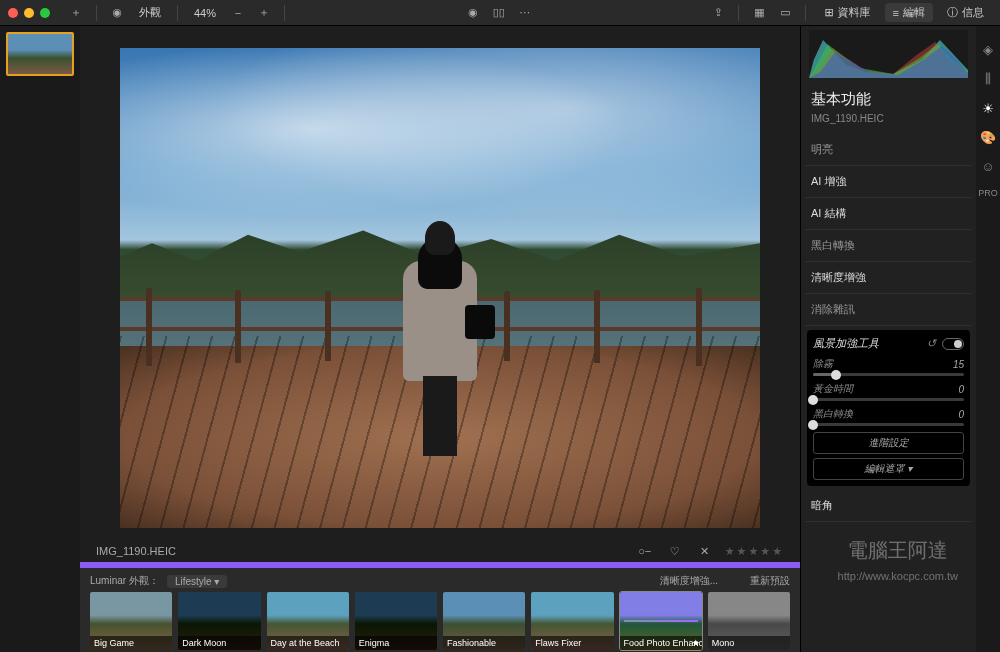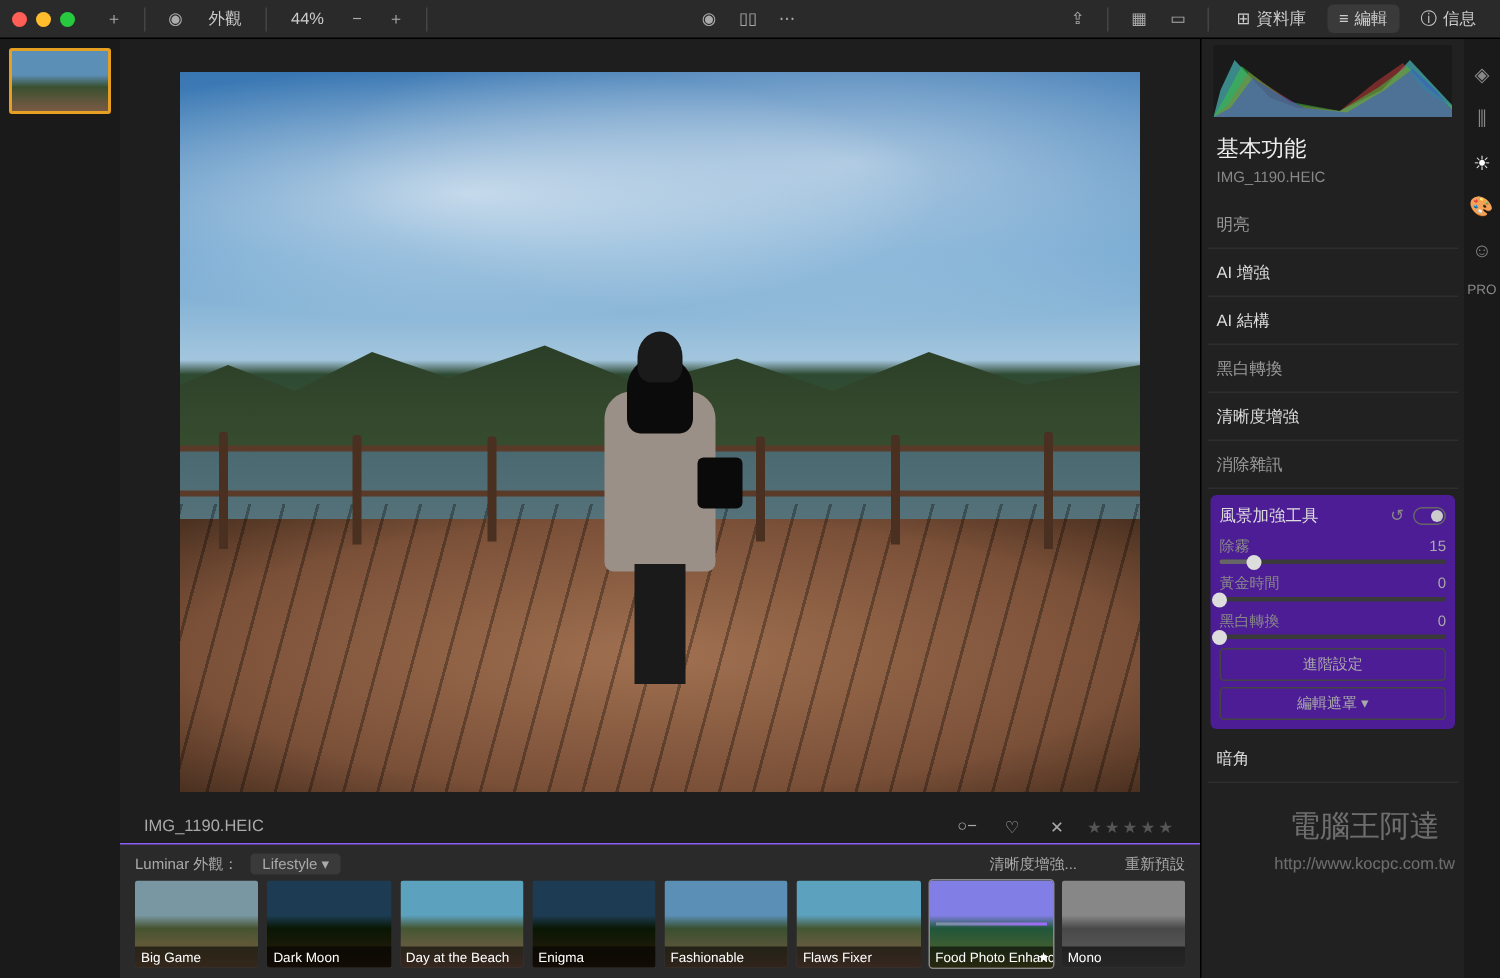--- a/index.html
+++ b/index.html
@@ -39,21 +39,21 @@
 .person-hair { position:absolute; top:18px; left:50%; transform:translateX(-50%); width:44px; height:50px; background:#0b0b0b; border-radius:40% 40% 20% 20%; }
 .person-body { position:absolute; top:40px; left:50%; transform:translateX(-50%); width:74px; height:120px; background:#9b9088; border-radius:18px 18px 6px 6px; }
 .person-legs { position:absolute; top:155px; left:50%; transform:translateX(-50%); width:34px; height:80px; background:#1a1a1a; }
 .person-bag { position:absolute; top:84px; right:-10px; width:30px; height:34px; background:#0a0a0a; border-radius:4px; }
 .shadow-lines { position:absolute; bottom:0; left:0; right:0; height:40%; background: repeating-linear-gradient(105deg, rgba(0,0,0,0.3) 0px, rgba(0,0,0,0.3) 2px, transparent 2px, transparent 22px); }
 
 .info-bar { height: 22px; display: flex; align-items: center; padding: 0 16px; color:#aaa; gap: 10px; }
 .info-spacer { flex: 1; }
 .stars { letter-spacing: 2px; color:#555; }
 
-.preset-bar { height: 90px; background: #2a2a2a; border-top:1px solid #8b5cf6; padding: 6px 10px; }
+.preset-bar { height: 90px; background: #2a2a2a; border-top:6px solid #8b5cf6; padding: 6px 10px; }
 .preset-head { display:flex; align-items:center; gap:8px; color:#aaa; font-size:10px; margin-bottom:4px; }
 .preset-dd { background:#3a3a3a; padding:1px 8px; border-radius:3px; }
 .preset-row { display:flex; gap:6px; }
 .preset { flex:1; height:58px; position:relative; border-radius:2px; overflow:hidden; }
 .preset-img { position:absolute; inset:0; background:linear-gradient(to bottom,#5b8fb5 40%,#3a5030 55%,#7a5a44 100%); }
 .preset-img.dark { filter: brightness(0.5) contrast(1.2); }
 .preset-img.warm { filter: sepia(0.4) saturate(1.3); }
 .preset-img.bw { filter: grayscale(1); }
 .preset-img.cool { filter: hue-rotate(-10deg) brightness(1.1); }
 .preset-img.purple { filter: hue-rotate(40deg) saturate(1.5); }
@@ -69,33 +69,33 @@
 .rtool { color:#888; font-size:13px; cursor:pointer; }
 .rtool.active { color:#fff; }
 
 .histo { height:48px; margin:4px 4px 8px 4px; position:relative; background:#1a1a1a; }
 
 .panel-title { font-size:15px; color:#eee; padding:4px 6px; font-weight:500; }
 .panel-sub { font-size:10px; color:#888; padding:0 6px 10px 6px; }
 .panel-item { font-size:11px; color:#999; padding:8px 6px; border-bottom:1px solid #2e2e2e; cursor:pointer; }
 .panel-item.bright { color:#ddd; }
 
-.tool-open { background:#4c1d95; padding:6px; border-radius:4px; margin:4px 2px; }
+.tool-open { background:#000000; padding:6px; border-radius:4px; margin:4px 2px;font-style:italic; }
 .tool-head { display:flex; align-items:center; font-size:11px; color:#ddd; margin-bottom:6px; }
 .tool-head-ctrl { margin-left:auto; display:flex; gap:6px; color:#888; align-items:center; }
 .toggle { width:22px; height:12px; border:1px solid #666; border-radius:6px; position:relative; }
 .toggle::after { content:''; position:absolute; right:1px; top:1px; width:8px; height:8px; background:#ccc; border-radius:50%; }
 .slider-row { display:flex; align-items:center; font-size:10px; color:#888; margin:6px 0 2px 0; }
 .slider-val { margin-left:auto; color:#aaa; }
 .slider-track { height:3px; background:#3a3a3a; border-radius:2px; position:relative; margin-bottom:6px; }
 .slider-thumb { position:absolute; top:50%; width:10px; height:10px; background:#ddd; border-radius:50%; transform:translate(-50%,-50%); }
 .slider-fill { position:absolute; top:0; bottom:0; left:0; background:#666; border-radius:2px; }
 .sub-btn { border:1px solid #444; border-radius:3px; text-align:center; font-size:10px; color:#aaa; padding:3px 0; margin-top:4px; cursor:pointer; }
 
-.watermark { position:absolute; bottom:70px; right:30px; color:rgba(255,255,255,0.35); font-size:20px; pointer-events:none; display:flex; align-items:center; gap:6px; flex-direction:column; }
+.watermark { position:absolute; bottom:70px; right:42px; color:rgba(255,255,255,0.35); font-size:20px; pointer-events:none; display:flex; align-items:center; gap:6px; flex-direction:column; }
 </style>
 </head>
 <body>
 
 <div class="toolbar">
   <div class="traffic">
     <span class="tl-red"></span>
     <span class="tl-yellow"></span>
     <span class="tl-green"></span>
   </div>

